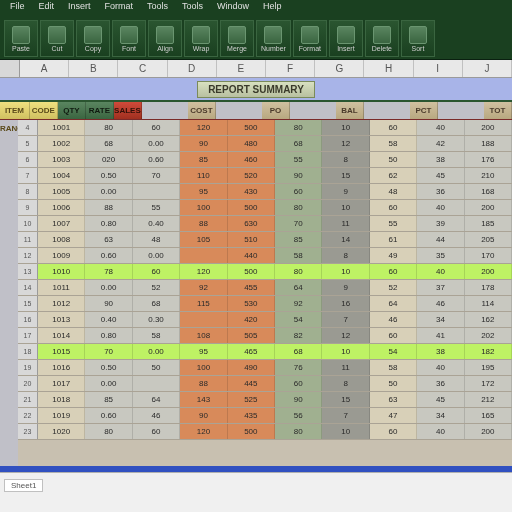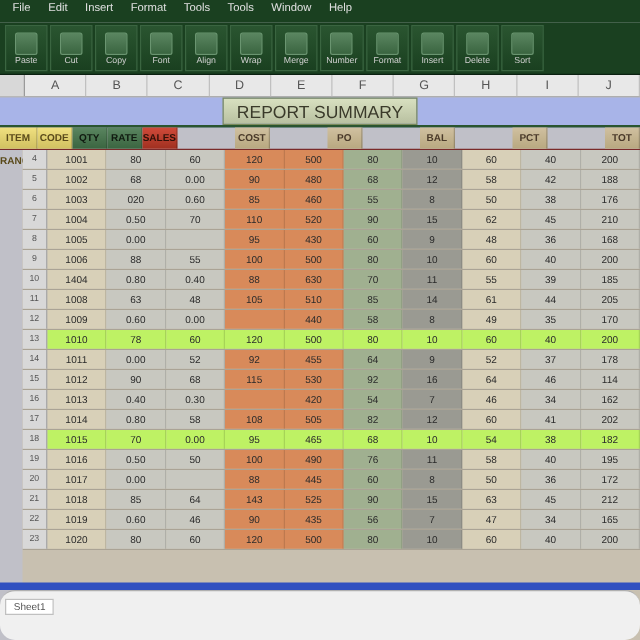--- a/index.html
+++ b/index.html
@@ -12,42 +12,42 @@
   .ribbon { background: #1a4020; display: flex; height: 42px; padding: 2px 4px; gap: 2px; border-bottom: 1px solid #0a2010; }
   .rgroup { background: linear-gradient(#2a5530,#1a4020); border: 1px solid #3a6540; display: flex; flex-direction: column; align-items: center; justify-content: center; padding: 1px 4px; color: #d0d0d0; min-width: 34px; }
   .rgroup .ic { width: 18px; height: 18px; background: linear-gradient(#5a8560,#3a6540); border: 1px solid #6a9570; border-radius: 2px; margin-bottom: 1px; }
   .rgroup .lbl { font-size: 7px; white-space: nowrap; }
 
   .colhdr { display: flex; height: 18px; background: #e8e8e8; border-bottom: 1px solid #9a9a9a; }
   .colhdr .rowh { width: 20px; background: #d8d8d8; border-right: 1px solid #9a9a9a; }
   .colhdr .ch { flex: 1; text-align: center; border-right: 1px solid #c0c0c0; color: #555; font-size: 10px; line-height: 18px; }
 
   .banner { height: 24px; background: #a8b4e8; border-bottom: 2px solid #2a5530; display: flex; align-items: center; justify-content: center; }
-  .banner .tab { background: linear-gradient(#d8e0c0,#b8c0a0); border: 1px solid #7a8a5a; padding: 2px 10px; font-size: 14px; color: #3a3a2a; }
+  .banner .tab { background: linear-gradient(#d8e0c0,#b8c0a0); border: 1px solid #7a8a5a; padding: 2px 10px; font-size: 10px; color: #3a3a2a; font-weight: bold; }
 
   .subhdr { display: flex; height: 18px; border-bottom: 1px solid #7a2a2a; }
   .subhdr .cell { flex: 1; text-align: center; font-size: 8px; line-height: 18px; border-right: 1px solid rgba(0,0,0,.2); font-weight: bold; }
   .sh-yel { background: linear-gradient(#f0e080,#d0c060); color: #5a4a1a; }
   .sh-grn { background: linear-gradient(#5a8560,#3a6540); color: #101a10; }
   .sh-red { background: linear-gradient(#d04a3a,#a03020); color: #301008; }
   .sh-tan { background: linear-gradient(#d0c0a0,#b8a880); color: #4a3a2a; margin-left: 46px; }
 
   .grid { height: 422px; overflow: hidden; background: #c8c0b0; margin-left: 18px; }
   .row { display: flex; height: 16px; border-bottom: 1px solid rgba(0,0,0,.15); }
   .row .rh { width: 20px; background: #d8d8d8; border-right: 1px solid #9a9a9a; font-size: 7px; text-align: center; line-height: 16px; color: #555; }
   .row .c { flex: 1; text-align: center; font-size: 8px; line-height: 16px; border-right: 1px solid rgba(0,0,0,.12); color: #2a2a2a; }
   .c-a { background: #d8d0b8; }
   .c-b { background: #c8c8c0; }
   .c-or { background: #d88a5a; }
   .c-gr { background: #a0b090; }
   .c-dk { background: #9a9a92; }
   .row.hi .c { background: #bef264; }
 
   .footer { position: absolute; bottom: 40px; left: 0; right: 0; height: 6px; background: #3050c0; }
-  .below { position: absolute; bottom: 0; left: 0; right: 0; height: 40px; background: #f0f0f0; border-top: 1px solid #b0b0b0; border-radius: 12px; }
+  .below { position: absolute; bottom: 0; left: 0; right: 0; height: 40px; background: #f0f0f0; border-top: 1px solid #b0b0b0; }
   .below .tag { position: absolute; left: 4px; bottom: 20px; font-size: 8px; color: #555; border: 1px solid #c0c0c0; padding: 1px 6px; background: #fff; }
 </style>
 </head>
 <body>
 
 <div class="menubar" id="menubar">
     <div class="item">File</div>
     <div class="item">Edit</div>
     <div class="item">Insert</div>
     <div class="item">Format</div>
@@ -215,21 +215,21 @@
       <div class="c c-or">100</div>
       <div class="c c-or">500</div>
       <div class="c c-gr">80</div>
       <div class="c c-dk">10</div>
       <div class="c c-a">60</div>
       <div class="c c-b">40</div>
       <div class="c c-b">200</div>
     </div>
     <div class="row">
       <div class="rh">10</div>
-      <div class="c c-a">1404</div>
+      <div class="c c-a">1007</div>
       <div class="c c-b">0.80</div>
       <div class="c c-b">0.40</div>
       <div class="c c-or">88</div>
       <div class="c c-or">630</div>
       <div class="c c-gr">70</div>
       <div class="c c-dk">11</div>
       <div class="c c-a">55</div>
       <div class="c c-b">39</div>
       <div class="c c-b">185</div>
     </div>

